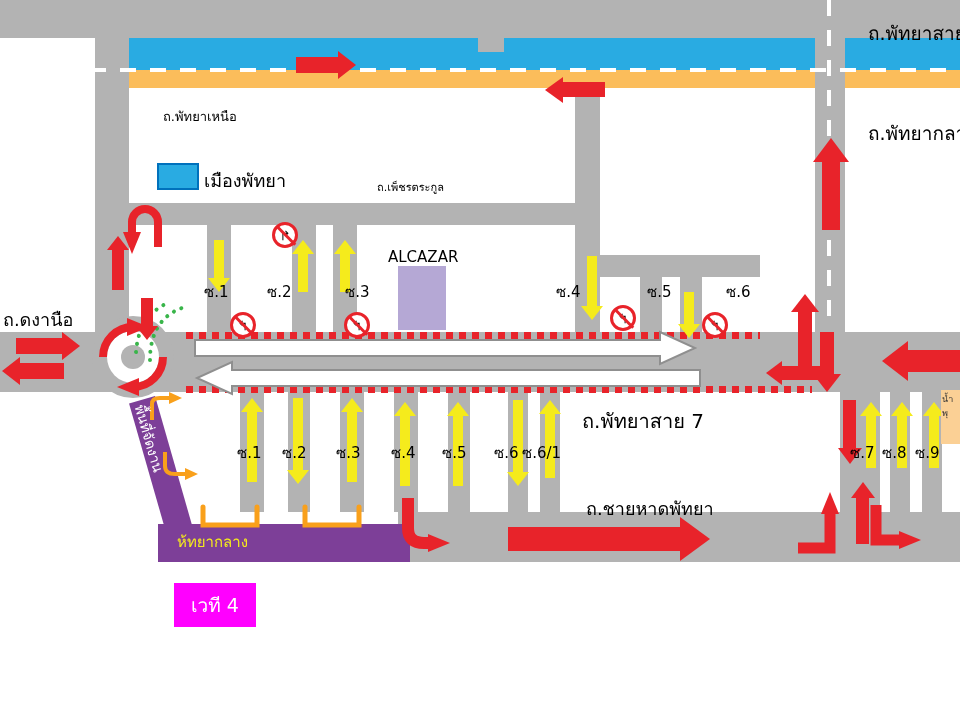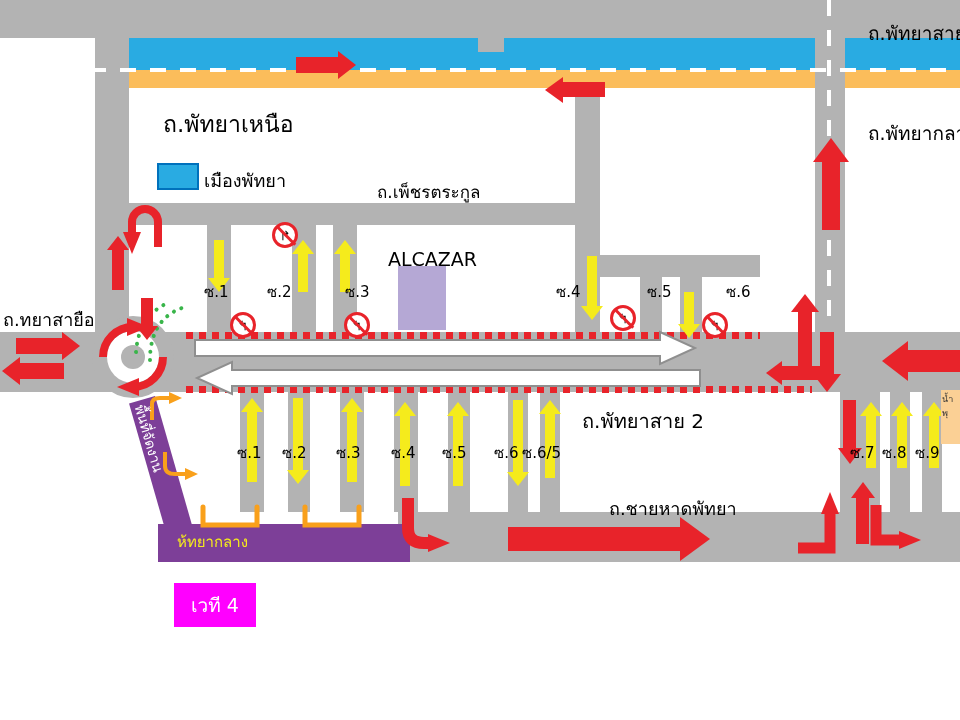--- a/index.html
+++ b/index.html
@@ -4,21 +4,21 @@
 <style>
   html,body{margin:0;padding:0;}
   body{font-family:"DejaVu Sans","Liberation Sans",sans-serif;}
   #map{position:relative;width:960px;height:720px;overflow:hidden;background:#ffffff;}
   .abs{position:absolute;}
   .road{position:absolute;background:#B3B3B3;}
   .dash-h{position:absolute;height:4px;background:repeating-linear-gradient(90deg,#fff 0 16px,transparent 16px 30px);}
   .dash-v{position:absolute;width:4px;background:repeating-linear-gradient(180deg,#fff 0 16px,transparent 16px 30px);}
   .reddot-h{position:absolute;height:7px;background:repeating-linear-gradient(90deg,#E8232A 0 7px,transparent 7px 13px);}
   .purple{position:absolute;background:#7D3F98;}
-  .lbl{position:absolute;color:#000;font-size:17px;white-space:nowrap;}
+  .lbl{position:absolute;color:#000;font-size:11px;white-space:nowrap;}
   .soi{font-size:15px;}
   .arrow{position:absolute;background:currentColor;}
   .arrow.red{color:#E8232A;}
   .arrow.yellow{color:#F5EB1C;}
   .arrow.up::after{content:"";position:absolute;bottom:100%;left:50%;transform:translateX(-50%);width:0;height:0;
     border-left:var(--hw,11px) solid transparent;border-right:var(--hw,11px) solid transparent;border-bottom:var(--hh,14px) solid currentColor;}
   .arrow.down::after{content:"";position:absolute;top:100%;left:50%;transform:translateX(-50%);width:0;height:0;
     border-left:var(--hw,11px) solid transparent;border-right:var(--hw,11px) solid transparent;border-top:var(--hh,14px) solid currentColor;}
   .arrow.left::after{content:"";position:absolute;right:100%;top:50%;transform:translateY(-50%);width:0;height:0;
     border-top:var(--hw,11px) solid transparent;border-bottom:var(--hw,11px) solid transparent;border-right:var(--hh,14px) solid currentColor;}
@@ -161,44 +161,44 @@
 
   <div class="abs" style="left:157px;top:163px;width:42px;height:27px;background:#29ABE2;border:2px solid #0071BC;box-sizing:border-box;"></div>
   <div class="abs" style="left:398px;top:266px;width:48px;height:64px;background:#B5A8D5;"></div>
   <div class="abs" style="left:174px;top:583px;width:82px;height:44px;background:#FF00FF;display:flex;align-items:center;justify-content:center;">
     <span class="abs" style="position:static;color:#fff;font-size:19px;">เวที 4</span>
   </div>
   <div class="abs" style="left:941px;top:390px;width:19px;height:54px;background:#FBD095;font-size:9px;color:#333;overflow:hidden;word-break:break-all;padding:2px 1px;box-sizing:border-box;">
     <span>น้ำพุ</span>
   </div>
 
-  <div class="lbl" style="left:163px;top:106px;font-size:23px;">ถ.พัทยาเหนือ</div>
+  <div class="lbl" style="left:163px;top:106px;font-size:13px;">ถ.พัทยาเหนือ</div>
   <div class="lbl" style="left:868px;top:18px;font-size:19px;">ถ.พัทยาสาย</div>
   <div class="lbl" style="left:868px;top:118px;font-size:19px;">ถ.พัทยากลาง</div>
   <div class="lbl" style="left:204px;top:166px;font-size:18px;">เมืองพัทยา</div>
   <div class="lbl" style="left:377px;top:178px;">ถ.เพ็ชรตระกูล</div>
-  <div class="lbl" style="left:388px;top:248px;font-size:19px;">ALCAZAR</div>
-  <div class="lbl" style="left:3px;top:305px;font-size:18px;">ถ.ทยาสายือ</div>
-  <div class="lbl" style="left:582px;top:405px;font-size:20px;">ถ.พัทยาสาย 2</div>
-  <div class="lbl" style="left:609px;top:494px;font-size:18px;">ถ.ชายหาดพัทยา</div>
+  <div class="lbl" style="left:388px;top:248px;font-size:15px;">ALCAZAR</div>
+  <div class="lbl" style="left:3px;top:305px;font-size:18px;">ถ.ดงานือ</div>
+  <div class="lbl" style="left:582px;top:405px;font-size:20px;">ถ.พัทยาสาย 7</div>
+  <div class="lbl" style="left:586px;top:494px;font-size:18px;">ถ.ชายหาดพัทยา</div>
 
   <div class="lbl soi" style="left:204px;top:280px;">ซ.1</div>
   <div class="lbl soi" style="left:267px;top:280px;">ซ.2</div>
   <div class="lbl soi" style="left:345px;top:280px;">ซ.3</div>
   <div class="lbl soi" style="left:556px;top:280px;">ซ.4</div>
   <div class="lbl soi" style="left:647px;top:280px;">ซ.5</div>
   <div class="lbl soi" style="left:726px;top:280px;">ซ.6</div>
 
   <div class="lbl soi" style="left:237px;top:441px;">ซ.1</div>
   <div class="lbl soi" style="left:282px;top:441px;">ซ.2</div>
   <div class="lbl soi" style="left:336px;top:441px;">ซ.3</div>
   <div class="lbl soi" style="left:391px;top:441px;">ซ.4</div>
   <div class="lbl soi" style="left:442px;top:441px;">ซ.5</div>
   <div class="lbl soi" style="left:494px;top:441px;">ซ.6</div>
-  <div class="lbl soi" style="left:522px;top:441px;">ซ.6/5</div>
+  <div class="lbl soi" style="left:522px;top:441px;">ซ.6/1</div>
   <div class="lbl soi" style="left:850px;top:441px;">ซ.7</div>
   <div class="lbl soi" style="left:882px;top:441px;">ซ.8</div>
   <div class="lbl soi" style="left:915px;top:441px;">ซ.9</div>
 
   <div class="lbl" style="left:150px;top:402px;color:#fff;font-size:14px;transform:rotate(74deg);transform-origin:0 0;">พื้นที่จัดงาน</div>
   <div class="lbl" style="left:177px;top:530px;color:#F5EB1C;font-size:15px;">ห้ทยากลาง</div>
 
 </div>
 
 </body></html>

